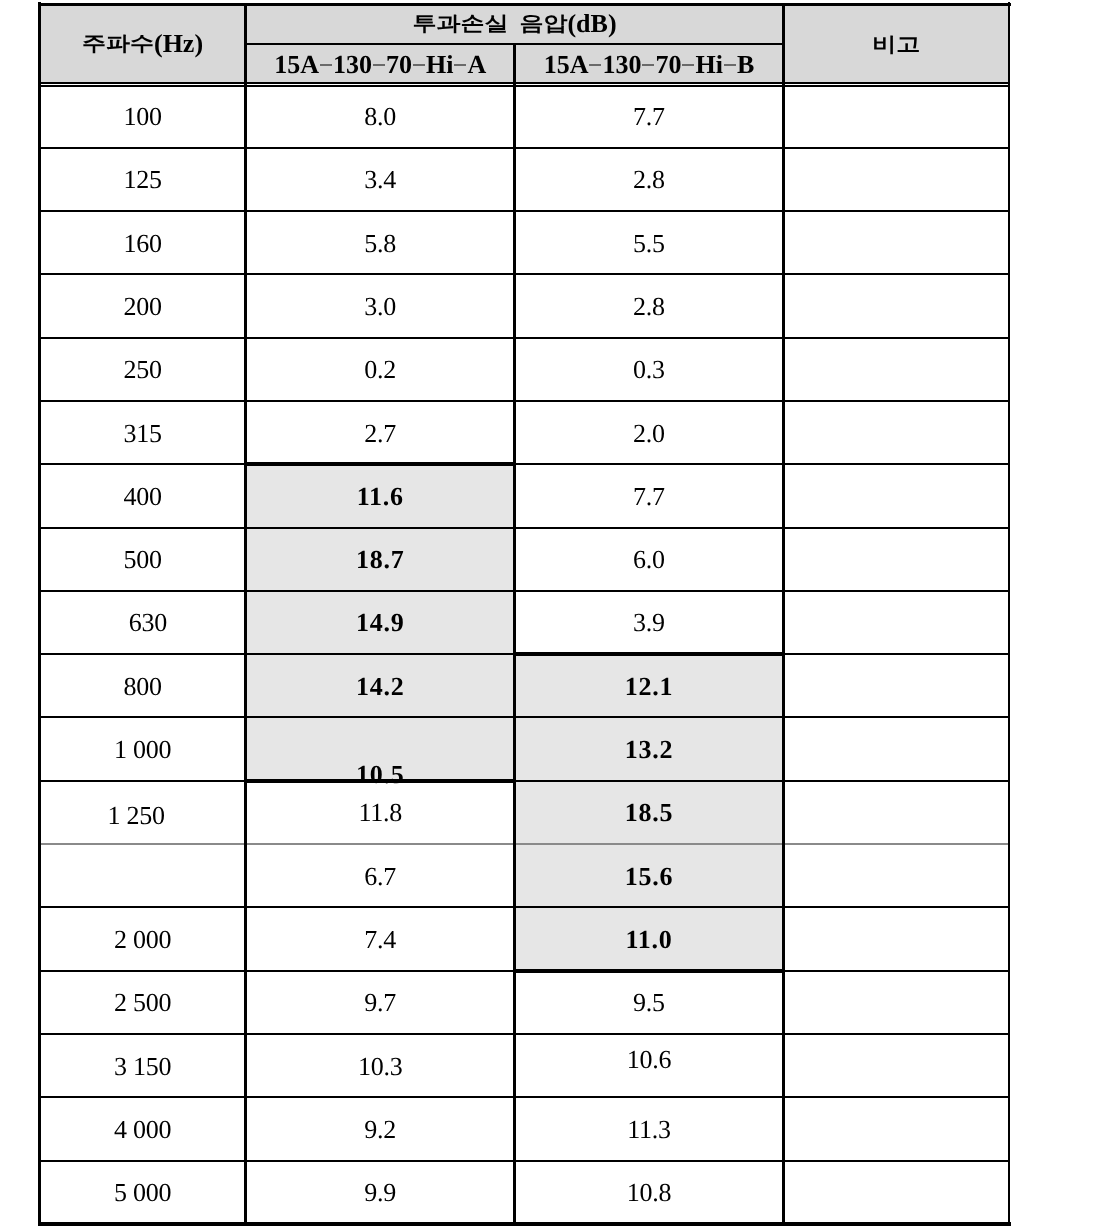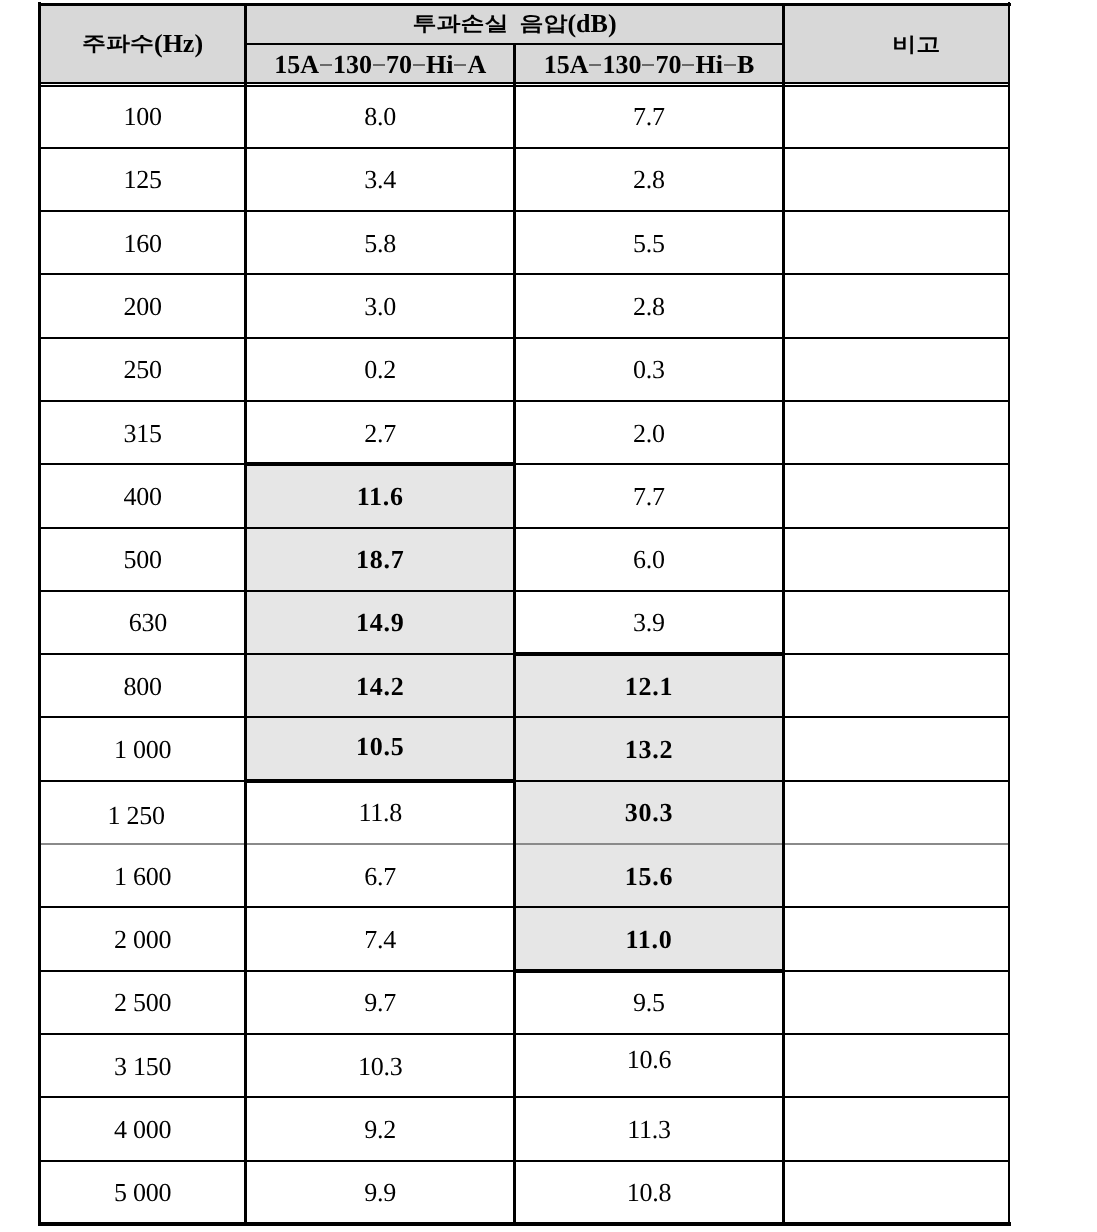--- a/index.html
+++ b/index.html
@@ -66,21 +66,21 @@
       <span class="lat">15A</span>
       <span class="dash">–</span>
       <span class="lat">130</span>
       <span class="dash">–</span>
       <span class="lat">70</span>
       <span class="dash">–</span>
       <span class="lat">Hi</span>
       <span class="dash">–</span>
       <span class="lat">B</span>
     </div>
-<div class="cell hdr rem" style="left:783.3px;top:4.1px;width:225.7px;height:80.2px;margin-left:20px;">
+<div class="cell hdr rem" style="left:783.3px;top:4.1px;width:225.7px;height:80.2px;">
       <span class="ko">비고</span>
     </div>
 
 <div class="cell val" style="left:39.4px;top:84.3px;width:206.3px;height:63.32px;">
       <span>100</span>
     </div>
 <div class="cell val" style="left:245.7px;top:84.3px;width:269px;height:63.32px;">
       <span>8.0</span>
     </div>
 <div class="cell val" style="left:514.7px;top:84.3px;width:268.6px;height:63.32px;">
@@ -193,43 +193,40 @@
     </div>
 <div class="cell val bold" style="left:514.7px;top:654.15px;width:268.6px;height:63.32px;">
       <span>12.1</span>
     </div>
 <div class="cell val" style="left:783.3px;top:654.15px;width:225.7px;height:63.32px;">
       <span></span>
     </div>
 <div class="cell val" style="left:39.4px;top:717.47px;width:206.3px;height:63.32px;">
       <span>1 000</span>
     </div>
-<div class="cell val bold" style="left:245.7px;top:714px;width:269px;height:63.32px;">
+<div class="cell val bold" style="left:245.7px;top:742px;width:269px;height:63.32px;">
       <span>10.5</span>
     </div>
 <div class="cell val bold" style="left:514.7px;top:717.47px;width:268.6px;height:63.32px;">
       <span>13.2</span>
     </div>
 <div class="cell val" style="left:783.3px;top:717.47px;width:225.7px;height:63.32px;">
       <span></span>
     </div>
 <div class="cell val" style="left:33px;top:780.78px;width:206.3px;height:68px;">
       <span>1 250</span>
     </div>
 <div class="cell val" style="left:245.7px;top:780.78px;width:269px;height:63.32px;">
       <span>11.8</span>
     </div>
 <div class="cell val bold" style="left:514.7px;top:780.78px;width:268.6px;height:63.32px;">
-      <span>30.3</span>
+      <span>18.5</span>
     </div>
 <div class="cell val" style="left:783.3px;top:780.78px;width:225.7px;height:63.32px;">
       <span></span>
-    </div>
-<div class="cell val" style="left:39.4px;top:844.1px;width:206.3px;height:63.32px;">
-      <span>1 600</span>
     </div>
 <div class="cell val" style="left:245.7px;top:844.1px;width:269px;height:63.32px;">
       <span>6.7</span>
     </div>
 <div class="cell val bold" style="left:514.7px;top:844.1px;width:268.6px;height:63.32px;">
       <span>15.6</span>
     </div>
 <div class="cell val" style="left:783.3px;top:844.1px;width:225.7px;height:63.32px;">
       <span></span>
     </div>

